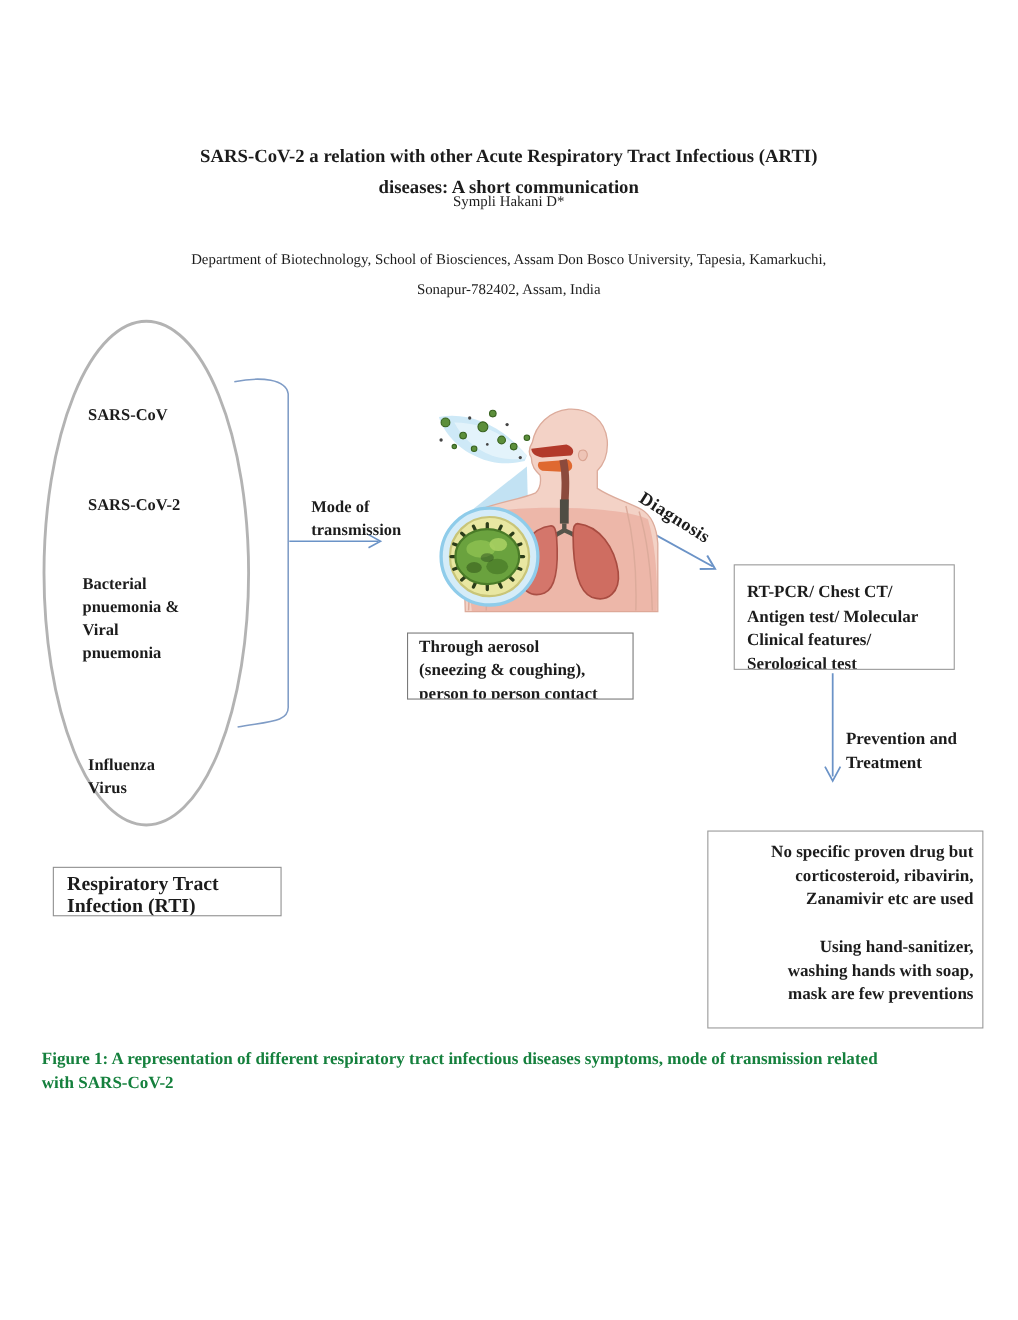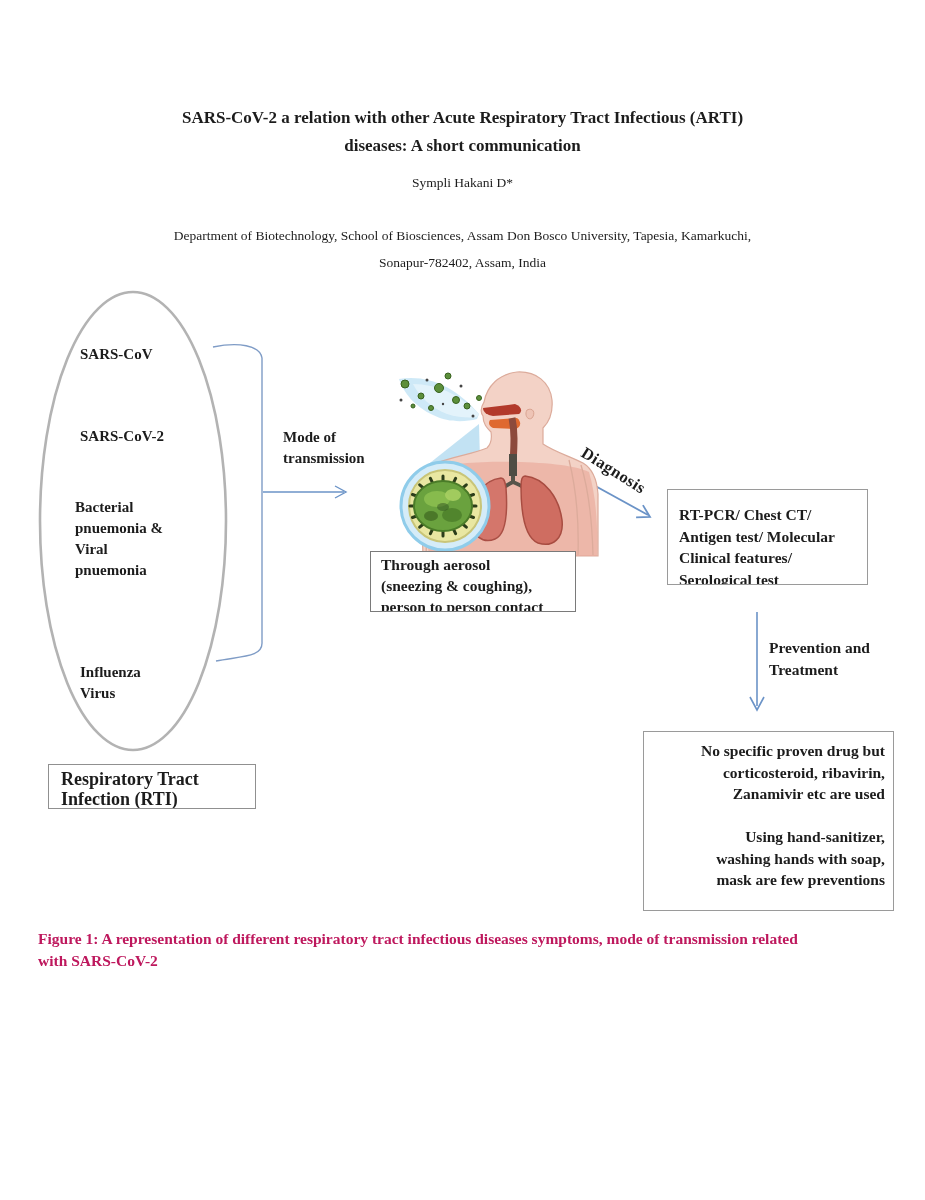--- a/index.html
+++ b/index.html
@@ -5,21 +5,21 @@
   html,body{margin:0;padding:0;background:#ffffff;}
   .page{
     position:relative;
     width:925px;height:1200px;
     background:#ffffff;
     font-family:"Liberation Serif", serif;
     color:#1c1c1c;
     overflow:hidden;
   }
   .abs{position:absolute;}
-  .pre{white-space:pre-line;}
+  .pre{white-space:pre-line;margin-top:24px;}
   .doc-title{
     top:104px;left:0;width:925px;
     text-align:center;font-weight:bold;font-size:17px;line-height:28px;
   }
   .doc-author{
     top:175px;left:0;width:925px;
     text-align:center;font-size:13.5px;
   }
   .doc-affil1{top:228px;left:0;width:925px;text-align:center;font-size:13.5px;}
   .doc-affil2{top:255px;left:0;width:925px;text-align:center;font-size:13.5px;}
@@ -65,21 +65,21 @@
   }
   .treatment-box{
     top:731px;left:643px;width:251px;height:180px;
     font-size:15.5px;line-height:21.5px;padding:8px 8px 0 11px;
     border-color:#9a9a9a;
     text-align:right;
   }
   .figure-caption{
     top:928px;left:38px;width:850px;
     font-weight:bold;font-size:15.5px;line-height:22px;
-    color:#be185d;
+    color:#15803d;
   }
   svg{display:block;}
 </style>
 </head>
 <body>
 
 <div class="page">
 
   <svg class="abs" style="top:0;left:0" width="925" height="1200" viewBox="0 0 925 1200">
 

